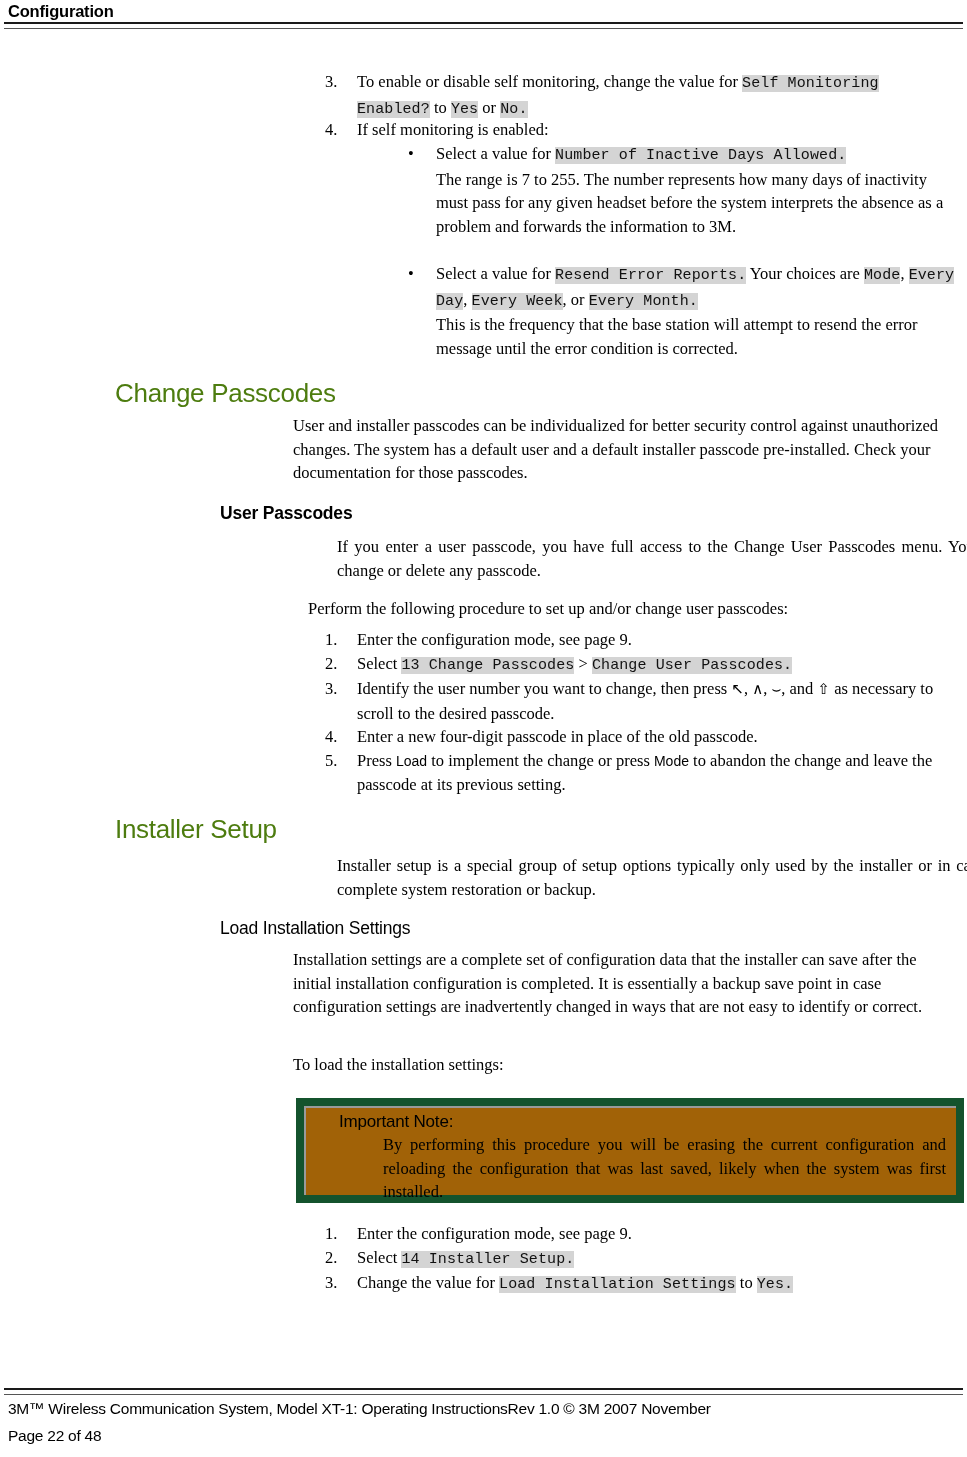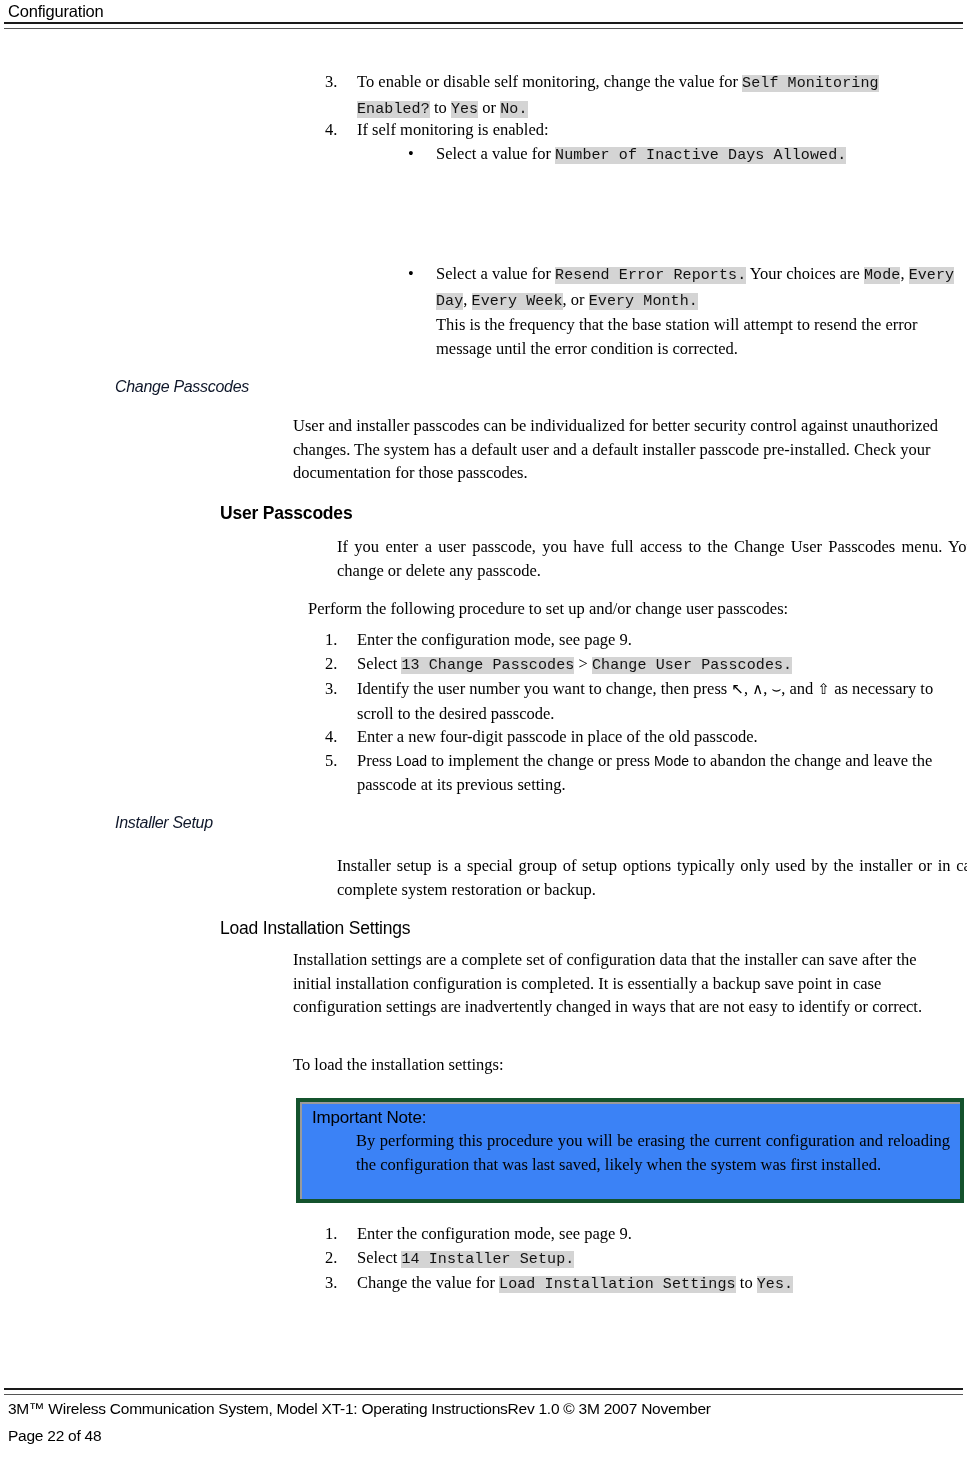--- a/index.html
+++ b/index.html
@@ -17,20 +17,21 @@
     overflow: hidden;
   }
 
   
   .page-header {
     position: absolute;
     top: 0;
     left: 0;
     width: 803px;
     height: 40px;
+    font-weight: bold;
   }
   .header-title {
     position: absolute;
     left: 8px;
     top: 2px;
     font-family: "Liberation Sans", sans-serif;
     font-size: 16.5px;
     letter-spacing: -0.2px;
     color: #000;
     white-space: nowrap;
@@ -50,25 +51,24 @@
   .body-text {
     font-family: "Liberation Serif", serif;
     font-size: 16.5px;
     line-height: 23.5px;
     color: #000;
   }
 
   
   .h1-head {
     font-family: "Liberation Sans", sans-serif;
-    font-size: 16px;
+    font-size: 26px;
     letter-spacing: -0.3px;
-    color: #0f172a;
-    white-space: nowrap;
-    font-style: italic;
+    color: #4d7c0f;
+    white-space: nowrap;
   }
   .h2-head {
     font-family: "Liberation Sans", sans-serif;
     font-size: 17.5px;
     letter-spacing: -0.2px;
     color: #000;
     white-space: nowrap;
   }
 
   
@@ -101,24 +101,25 @@
   }
   .li-body {
     flex: 1 1 auto;
   }
 
   .just { text-align: justify; margin-left: 44px; }
 
   
   .note-box {
     position: absolute;
-    border: 4px solid #14532d;
+    border: 8px solid #14532d;
     box-shadow: 2px 2px 0 #9a9a9a inset;
-    background: #3b82f6;
+    background: #a16207;
     box-sizing: border-box;
+    padding-left: 23px;
   }
   .note-inner {
     padding: 6px 10px 8px 12px;
   }
   .note-title {
     font-family: "Liberation Sans", sans-serif;
     font-size: 17px;
     letter-spacing: -0.2px;
   }
 
@@ -175,20 +176,21 @@
     <div class="li-num" style="width:32px;">4.</div>
     <div class="li-body">If self monitoring is enabled:</div>
   </div>
 </div>
 
 <div class="blk body-text" style="left:408px; top:142px; width:552px;">
   <div class="li">
     <div class="li-num" style="width:28px;">•</div>
     <div class="li-body">
       <span>Select a value for  </span><span class="mono">Number of Inactive Days Allowed.</span>
+      <div style="margin-top:0px;">The range is 7 to 255.  The number represents how many days of inactivity must pass for any given headset before the system interprets the absence as a problem and forwards the information to 3M.</div>
     </div>
   </div>
 </div>
 
 <div class="blk body-text" style="left:408px; top:262px; width:552px;">
   <div class="li">
     <div class="li-num" style="width:28px;">•</div>
     <div class="li-body">
       <span>Select a value for </span><span class="mono">Resend Error Reports.</span><span> Your choices are </span><span class="mono">Mode</span><span>, </span><span class="mono">Every Day</span><span>, </span><span class="mono">Every Week</span><span>, or </span><span class="mono">Every Month.</span>
       <div>This is the frequency that the base station will attempt to resend the error message until the error condition is corrected.</div>

